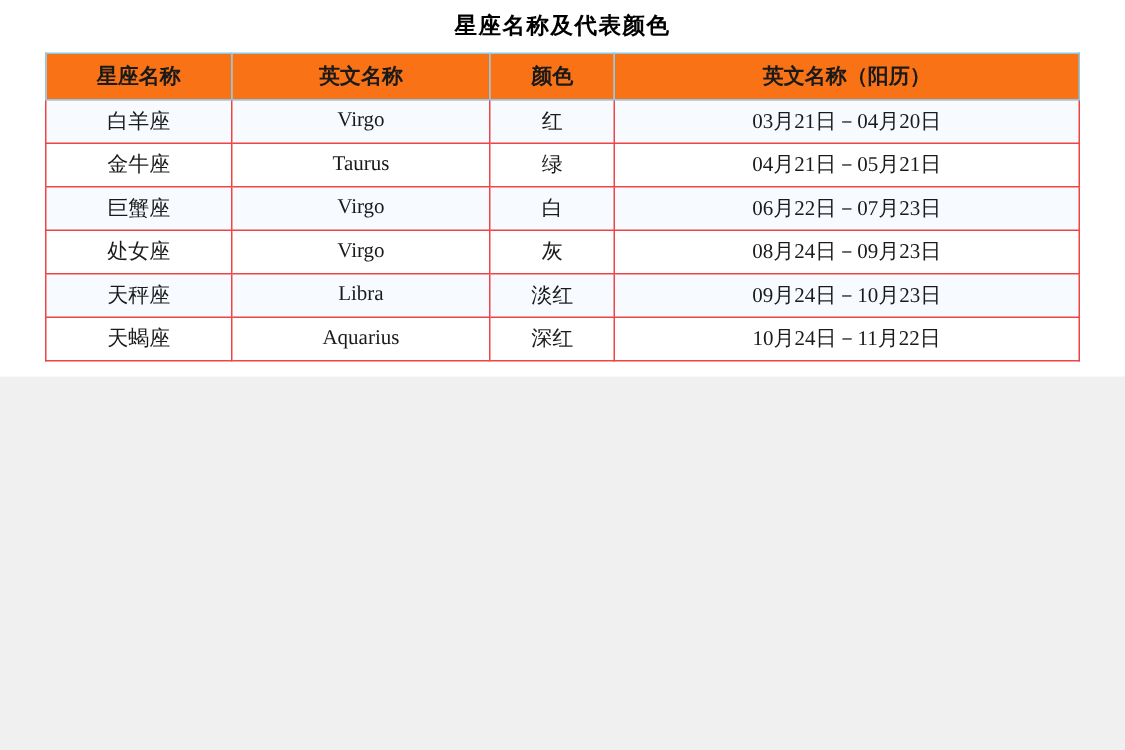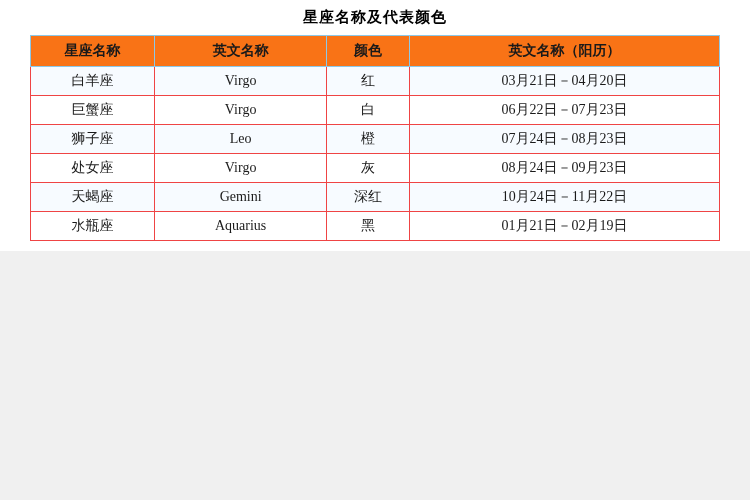--- a/index.html
+++ b/index.html
@@ -77,44 +77,44 @@
       </tr>
     </thead>
     <tbody id="table-body">
     <tr>
           <td>白羊座</td>
           <td>Virgo</td>
           <td>红</td>
           <td>03月21日－04月20日</td>
         </tr>
         <tr>
+          <td>金牛座</td>
+          <td>Taurus</td>
+          <td>绿</td>
+          <td>04月21日－05月21日</td>
+        </tr>
+        <tr>
           <td>巨蟹座</td>
           <td>Virgo</td>
           <td>白</td>
           <td>06月22日－07月23日</td>
-        </tr>
-        <tr>
-          <td>狮子座</td>
-          <td>Leo</td>
-          <td>橙</td>
-          <td>07月24日－08月23日</td>
         </tr>
         <tr>
           <td>处女座</td>
           <td>Virgo</td>
           <td>灰</td>
           <td>08月24日－09月23日</td>
         </tr>
         <tr>
+          <td>天秤座</td>
+          <td>Libra</td>
+          <td>淡红</td>
+          <td>09月24日－10月23日</td>
+        </tr>
+        <tr>
           <td>天蝎座</td>
-          <td>Gemini</td>
+          <td>Aquarius</td>
           <td>深红</td>
           <td>10月24日－11月22日</td>
-        </tr>
-        <tr>
-          <td>水瓶座</td>
-          <td>Aquarius</td>
-          <td>黑</td>
-          <td>01月21日－02月19日</td>
         </tr>
       </tbody>
   </table>
 </div>
 
 </body></html>

